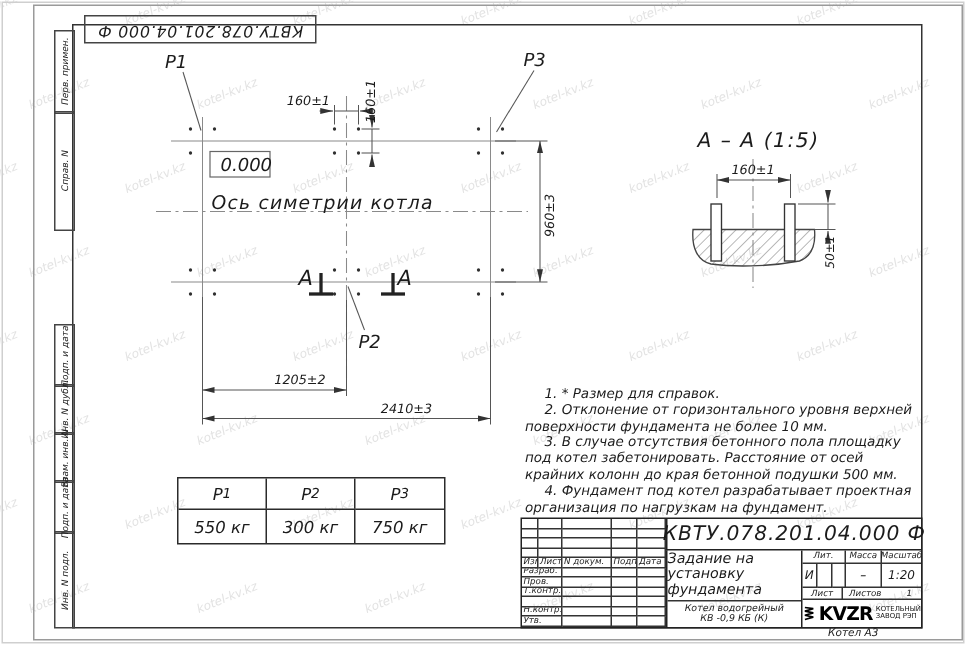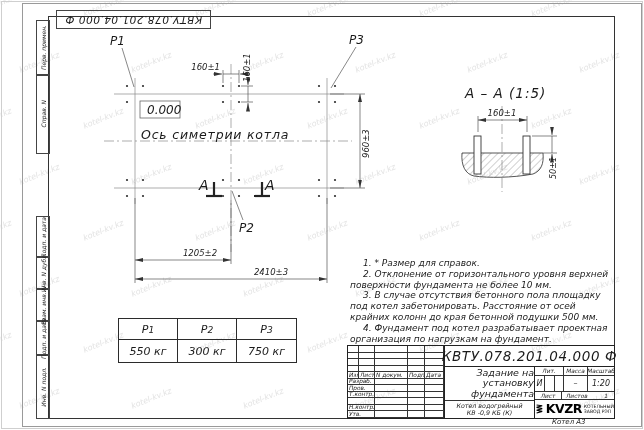--- a/index.html
+++ b/index.html
@@ -35,21 +35,21 @@
         grid-template-columns:11px 16px 33px 17px 19px;
         grid-template-rows:6.5px 6.5px 6.5px 6.5px 6.5px 6.5px 6.5px 6.5px 6.6px 6.6px 6.8px;}
   .tb-left .c{border-right:.8px solid #333;border-bottom:.8px solid #333;overflow:hidden;
         font-size:5.8px;font-style:italic;display:flex;align-items:center;padding-left:1px;
         white-space:nowrap;}
   .tb-left .c.lab{grid-column:1/3;}
   .tb-desig{position:absolute;left:96px;top:0;width:170px;height:21px;border-left:1.2px solid #222;
         border-bottom:1.2px solid #222;display:flex;align-items:center;justify-content:center;
         font-size:13.5px;font-style:italic;letter-spacing:.6px;white-space:nowrap;box-sizing:border-box;}
   .tb-mid{position:absolute;left:96px;top:21px;width:90px;height:51px;border-left:1.2px solid #222;box-sizing:border-box;}
-  .tb-task{height:33px;display:flex;flex-direction:column;align-items:flex-end;justify-content:center;
+  .tb-task{height:33px;display:flex;flex-direction:column;align-items:flex-start;justify-content:center;
         font-size:9.5px;font-style:italic;line-height:10.5px;}
   .tb-product{height:16px;border-top:.8px solid #333;display:flex;flex-direction:column;align-items:center;
         justify-content:center;font-size:6.3px;font-style:italic;line-height:7px;}
   .tb-right{position:absolute;left:186px;top:21px;width:80px;height:51px;border-left:1.2px solid #222;box-sizing:border-box;}
   .tr-rowA{display:grid;grid-template-columns:29px 24px 26px;height:9px;}
   .tr-rowA div{border-right:.8px solid #333;border-bottom:.8px solid #333;font-size:5.8px;font-style:italic;
         display:flex;align-items:center;justify-content:center;}
   .tr-rowB{display:grid;grid-template-columns:10px 10px 9px 24px 26px;height:16px;}
   .tr-rowB div{border-right:.8px solid #333;border-bottom:.8px solid #333;font-size:8px;font-style:italic;
         display:flex;align-items:center;justify-content:center;}

